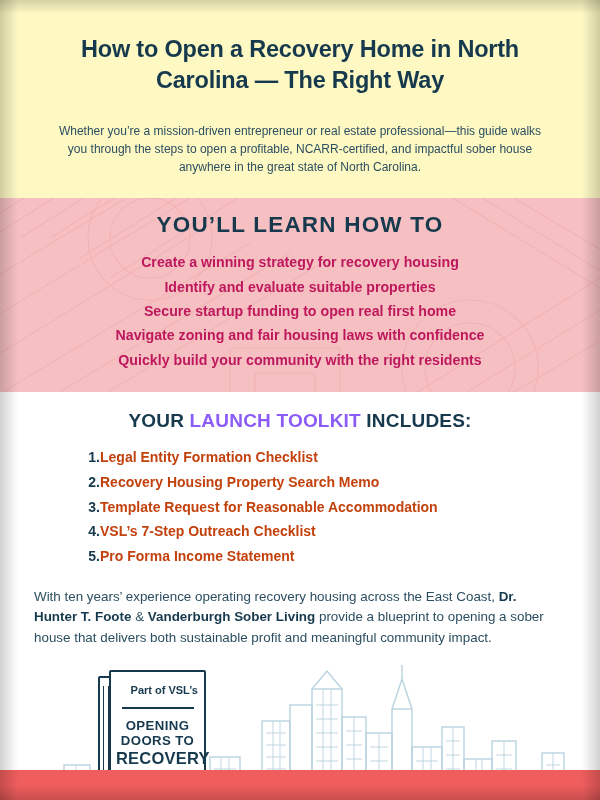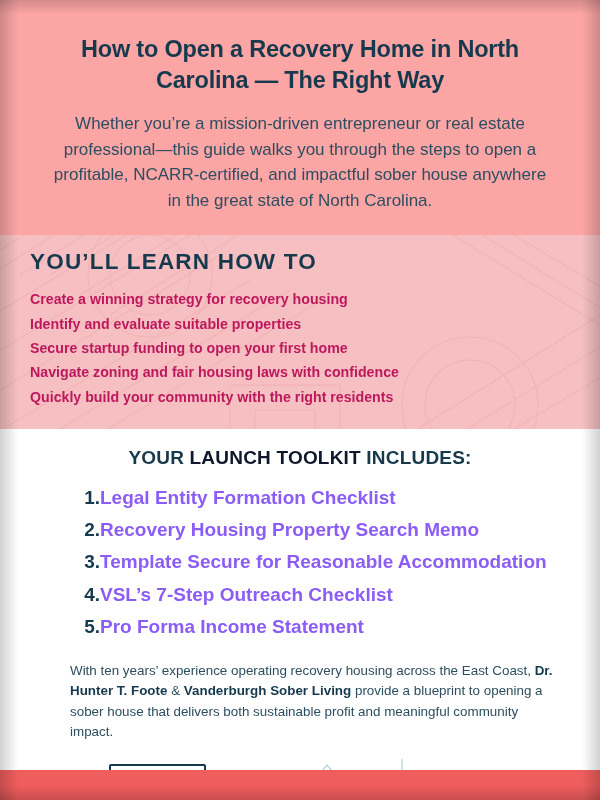--- a/index.html
+++ b/index.html
@@ -18,43 +18,43 @@
     height: 800px;
     background: #ffffff;
     overflow: hidden;
   }
 
   
   .hero {
     position: relative;
     padding: 34px 46px 22px 46px;
     text-align: center;
-    background: #fca5a5;
+    background: #fef9c3;
   }
   .hero-title {
     font-size: 23.5px;
     font-weight: bold;
     color: #16394d;
     line-height: 1.3;
     letter-spacing: -0.2px;
   }
   .hero-sub {
-    margin-top: 16px;
-    font-size: 17px;
+    margin-top: 27px;
+    font-size: 12px;
     line-height: 1.5;
     color: #2c4e60;
     padding: 0 6px;
   }
 
   
   .learn {
     position: relative;
     background: #f6c0c2;
     padding: 14px 30px 20px 30px;
-    text-align: left;
+    text-align: center;
     overflow: hidden;
   }
   .learn-pattern {
     position: absolute;
     inset: 0;
     opacity: 0.55;
     pointer-events: none;
   }
   .learn-inner { position: relative; }
   .learn-heading {
@@ -76,50 +76,50 @@
     padding: 18px 46px 4px 46px;
     background: #ffffff;
   }
   .toolkit-heading {
     text-align: center;
     font-size: 19px;
     font-weight: bold;
     color: #16394d;
     letter-spacing: 0.2px;
   }
-  .toolkit-heading .hl { color: #0f172a; }
+  .toolkit-heading .hl { color: #8b5cf6; }
 
   .toolkit-list {
     margin: 13px 0 0 0;
     padding-left: 0;
     list-style: none;
     counter-reset: tk;
   }
   .toolkit-list li {
     counter-increment: tk;
     position: relative;
-    font-size: 19px;
-    font-weight: bold;
-    color: #8b5cf6;
+    font-size: 14px;
+    font-weight: bold;
+    color: #c2410c;
     line-height: 1.48;
     padding: 2px 0 2px 54px;
   }
   .toolkit-list li::before {
     content: counter(tk) ".";
     position: absolute;
     left: 36px;
     width: 18px;
     text-align: right;
     font-weight: bold;
     color: #16394d;
   }
 
   
   .closing {
-    padding: 14px 46px 0 70px;
+    padding: 14px 46px 0 34px;
     font-size: 13.4px;
     line-height: 1.52;
     color: #2c4e60;
   }
   .closing b { color: #16394d; }
 
   
   .skyline-wrap {
     position: relative;
     height: 190px;
@@ -262,34 +262,34 @@
         <circle cx="470" cy="170" r="45"></circle>
           <circle cx="470" cy="170" r="68"></circle>
         <rect x="230" y="150" width="110" height="110"></rect>
         <rect x="255" y="175" width="60" height="60"></rect>
       </g>
     </svg>
     <div class="learn-inner">
       <div class="learn-heading">YOU’LL LEARN HOW TO</div>
       <div class="learn-item">Create a winning strategy for recovery housing</div>
       <div class="learn-item">Identify and evaluate suitable properties</div>
-      <div class="learn-item">Secure startup funding to open your first home</div>
+      <div class="learn-item">Secure startup funding to open real first home</div>
       <div class="learn-item">Navigate zoning and fair housing laws with confidence</div>
       <div class="learn-item">Quickly build your community with the right residents</div>
     </div>
   </div>
 
   <div class="toolkit">
     <div class="toolkit-heading">
       <span>YOUR </span><span class="hl">LAUNCH TOOLKIT</span><span> INCLUDES:</span>
     </div>
     <ol class="toolkit-list">
       <li>Legal Entity Formation Checklist</li>
       <li>Recovery Housing Property Search Memo</li>
-      <li>Template Secure for Reasonable Accommodation</li>
+      <li>Template Request for Reasonable Accommodation</li>
       <li>VSL’s 7-Step Outreach Checklist</li>
       <li>Pro Forma Income Statement</li>
     </ol>
   </div>
 
   <div class="closing">
     <span>With ten years’ experience operating recovery housing across the East Coast, </span><b>Dr. Hunter T. Foote</b><span> &amp; </span><b>Vanderburgh Sober Living</b><span> provide a blueprint to opening a sober house that delivers both sustainable profit and meaningful community impact.</span>
   </div>
 
   <div class="skyline-wrap">

